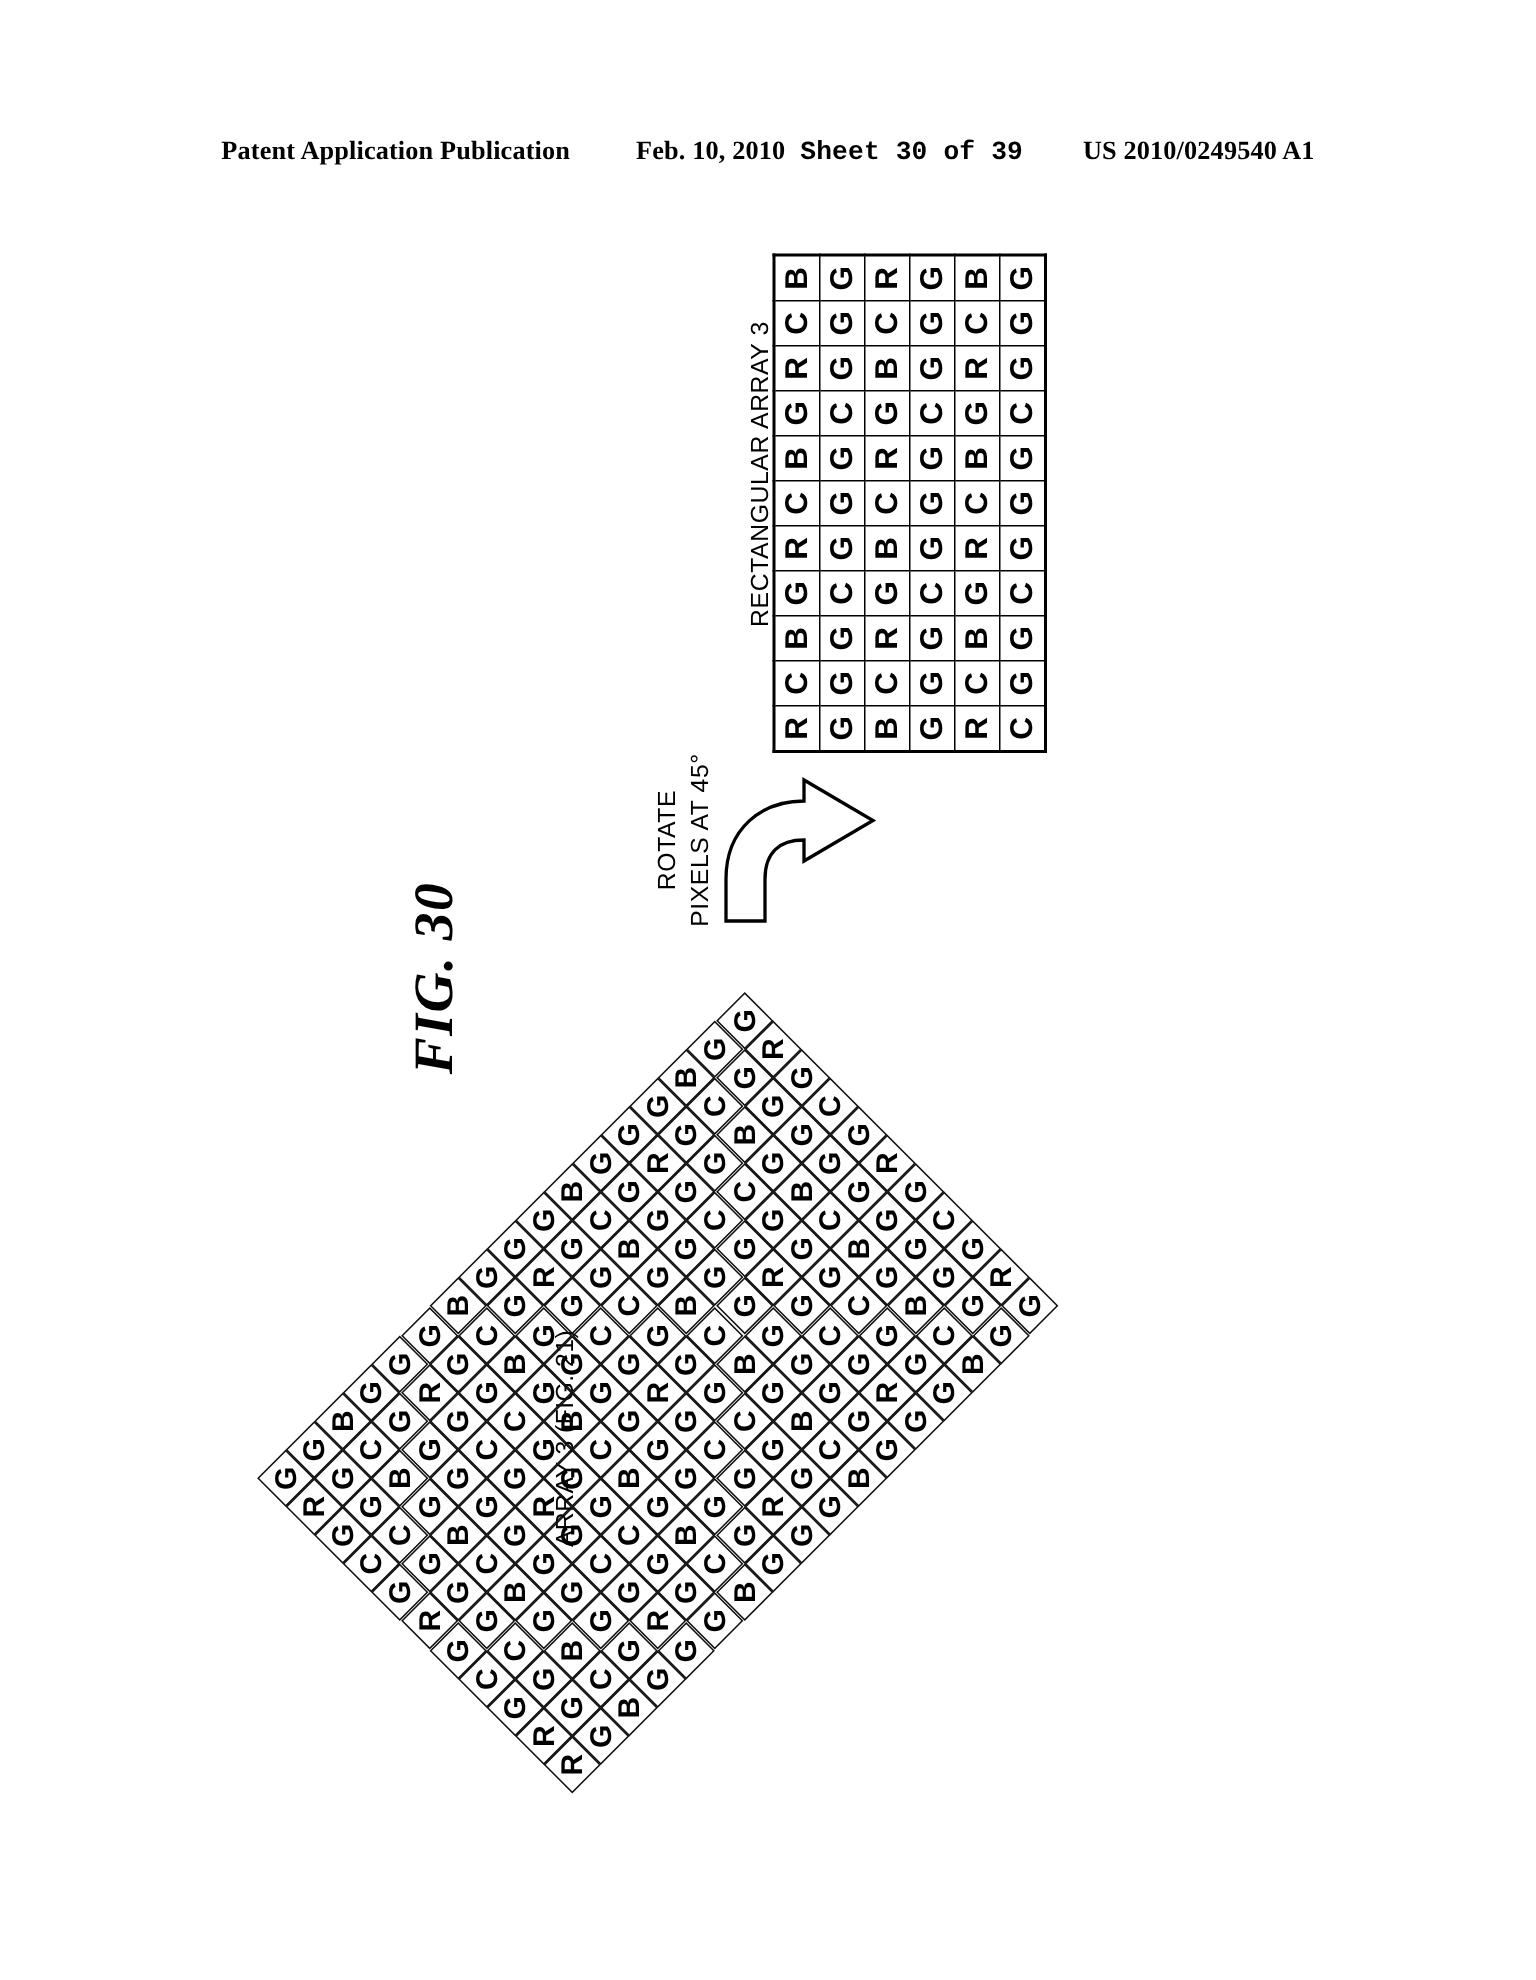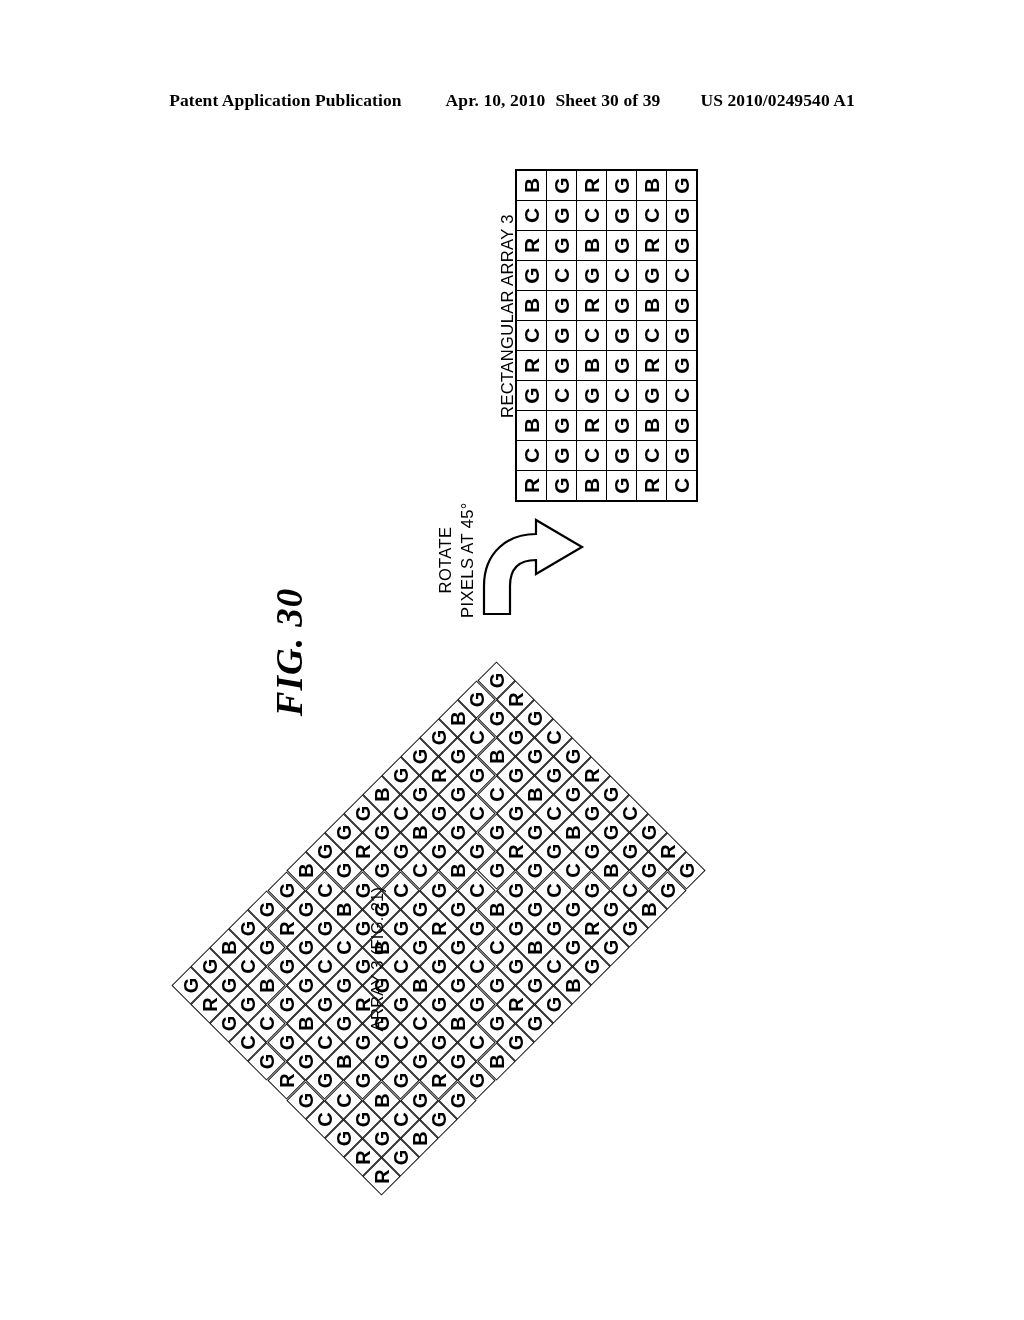--- a/index.html
+++ b/index.html
@@ -13,21 +13,21 @@
   
   .hdr{
     position:absolute;left:0;top:86px;width:1024px;
     font-family:"Liberation Serif", serif;
     font-weight:bold;font-size:17.5px;letter-spacing:.1px;
     display:flex;justify-content:center;align-items:baseline;
     white-space:pre;
   }
   .hdr .h1{}
   .hdr .h2{margin-left:44px;}
-  .hdr .h3{margin-left:10px;}
+  .hdr .h3{margin-left:10px;font-family:Liberation Mono, monospace;}
   .hdr .h4{margin-left:40px;}
 
   
   .figtitle{
     position:absolute;left:214px;top:618px;
     width:150px;height:60px;
     font-family:"Liberation Serif", serif;
     font-style:italic;font-weight:bold;font-size:37px;
     letter-spacing:1px;
     transform:rotate(-90deg);transform-origin:50% 50%;
@@ -99,21 +99,21 @@
     pointer-events:none;
   }
 </style>
 </head>
 <body>
 
 <div class="page">
 
   <div class="hdr">
     <span class="h1">Patent Application Publication</span>
-    <span class="h2">Apr. 10, 2010</span>
+    <span class="h2">Feb. 10, 2010</span>
     <span class="h3">Sheet 30 of 39</span>
     <span class="h4">US 2010/0249540 A1</span>
   </div>
 
   <div class="figtitle">FIG. 30</div>
 
   <div class="rect-label">RECTANGULAR ARRAY 3</div>
   <div class="rect-wrap">
     <table class="rect">
       <tbody id="rect-body">

